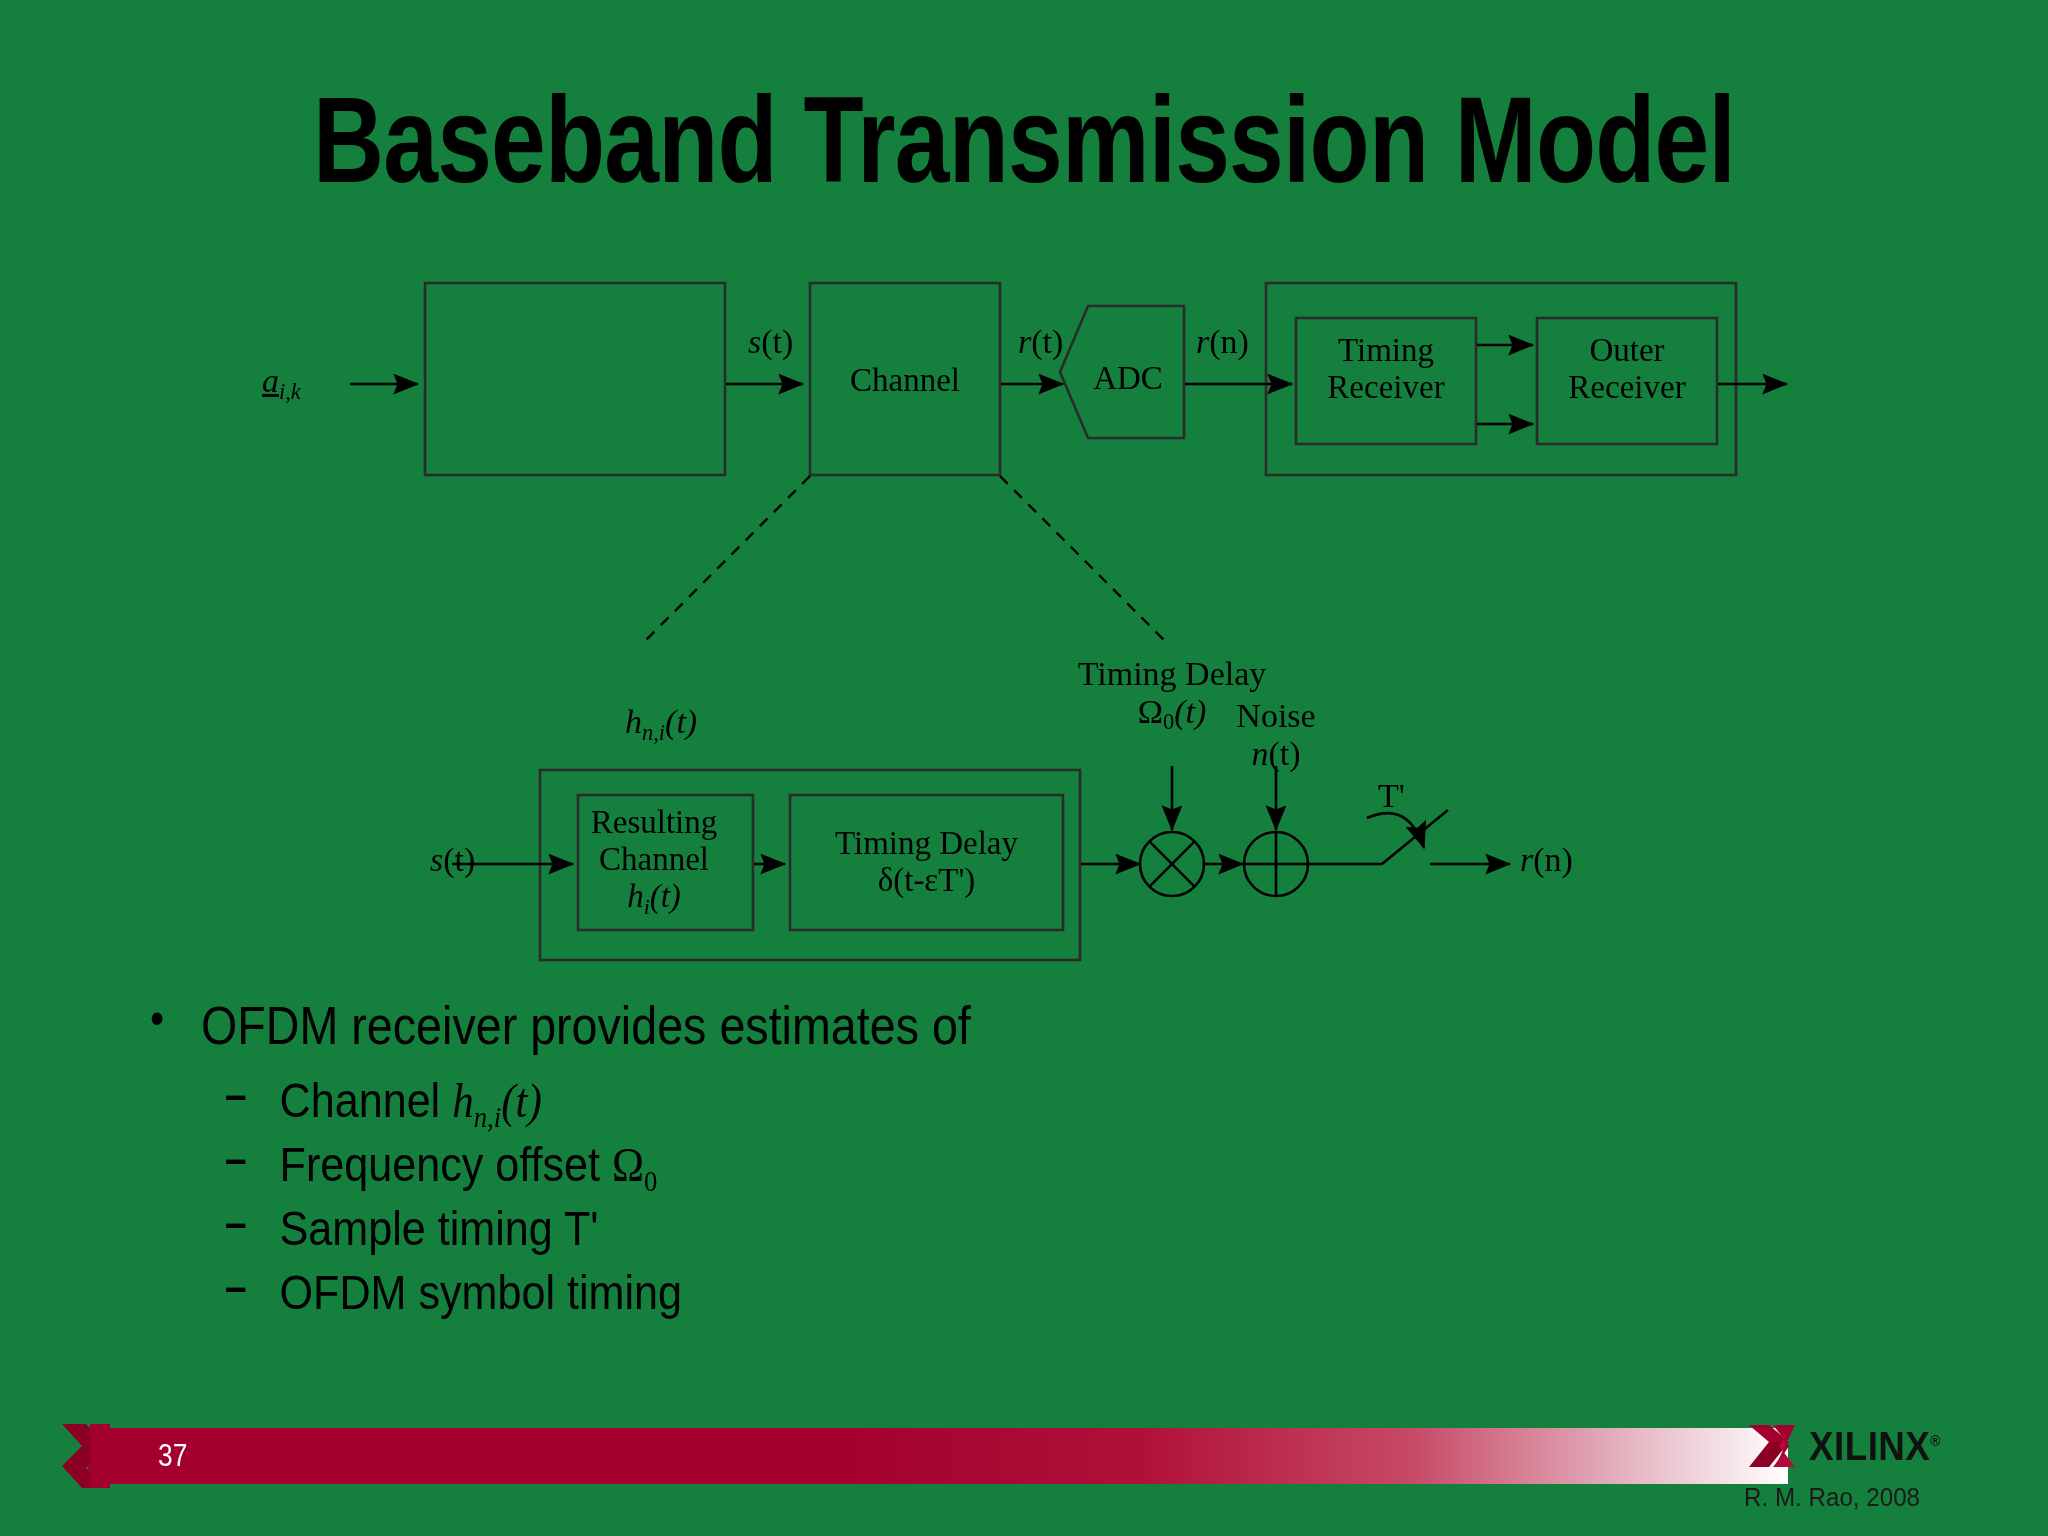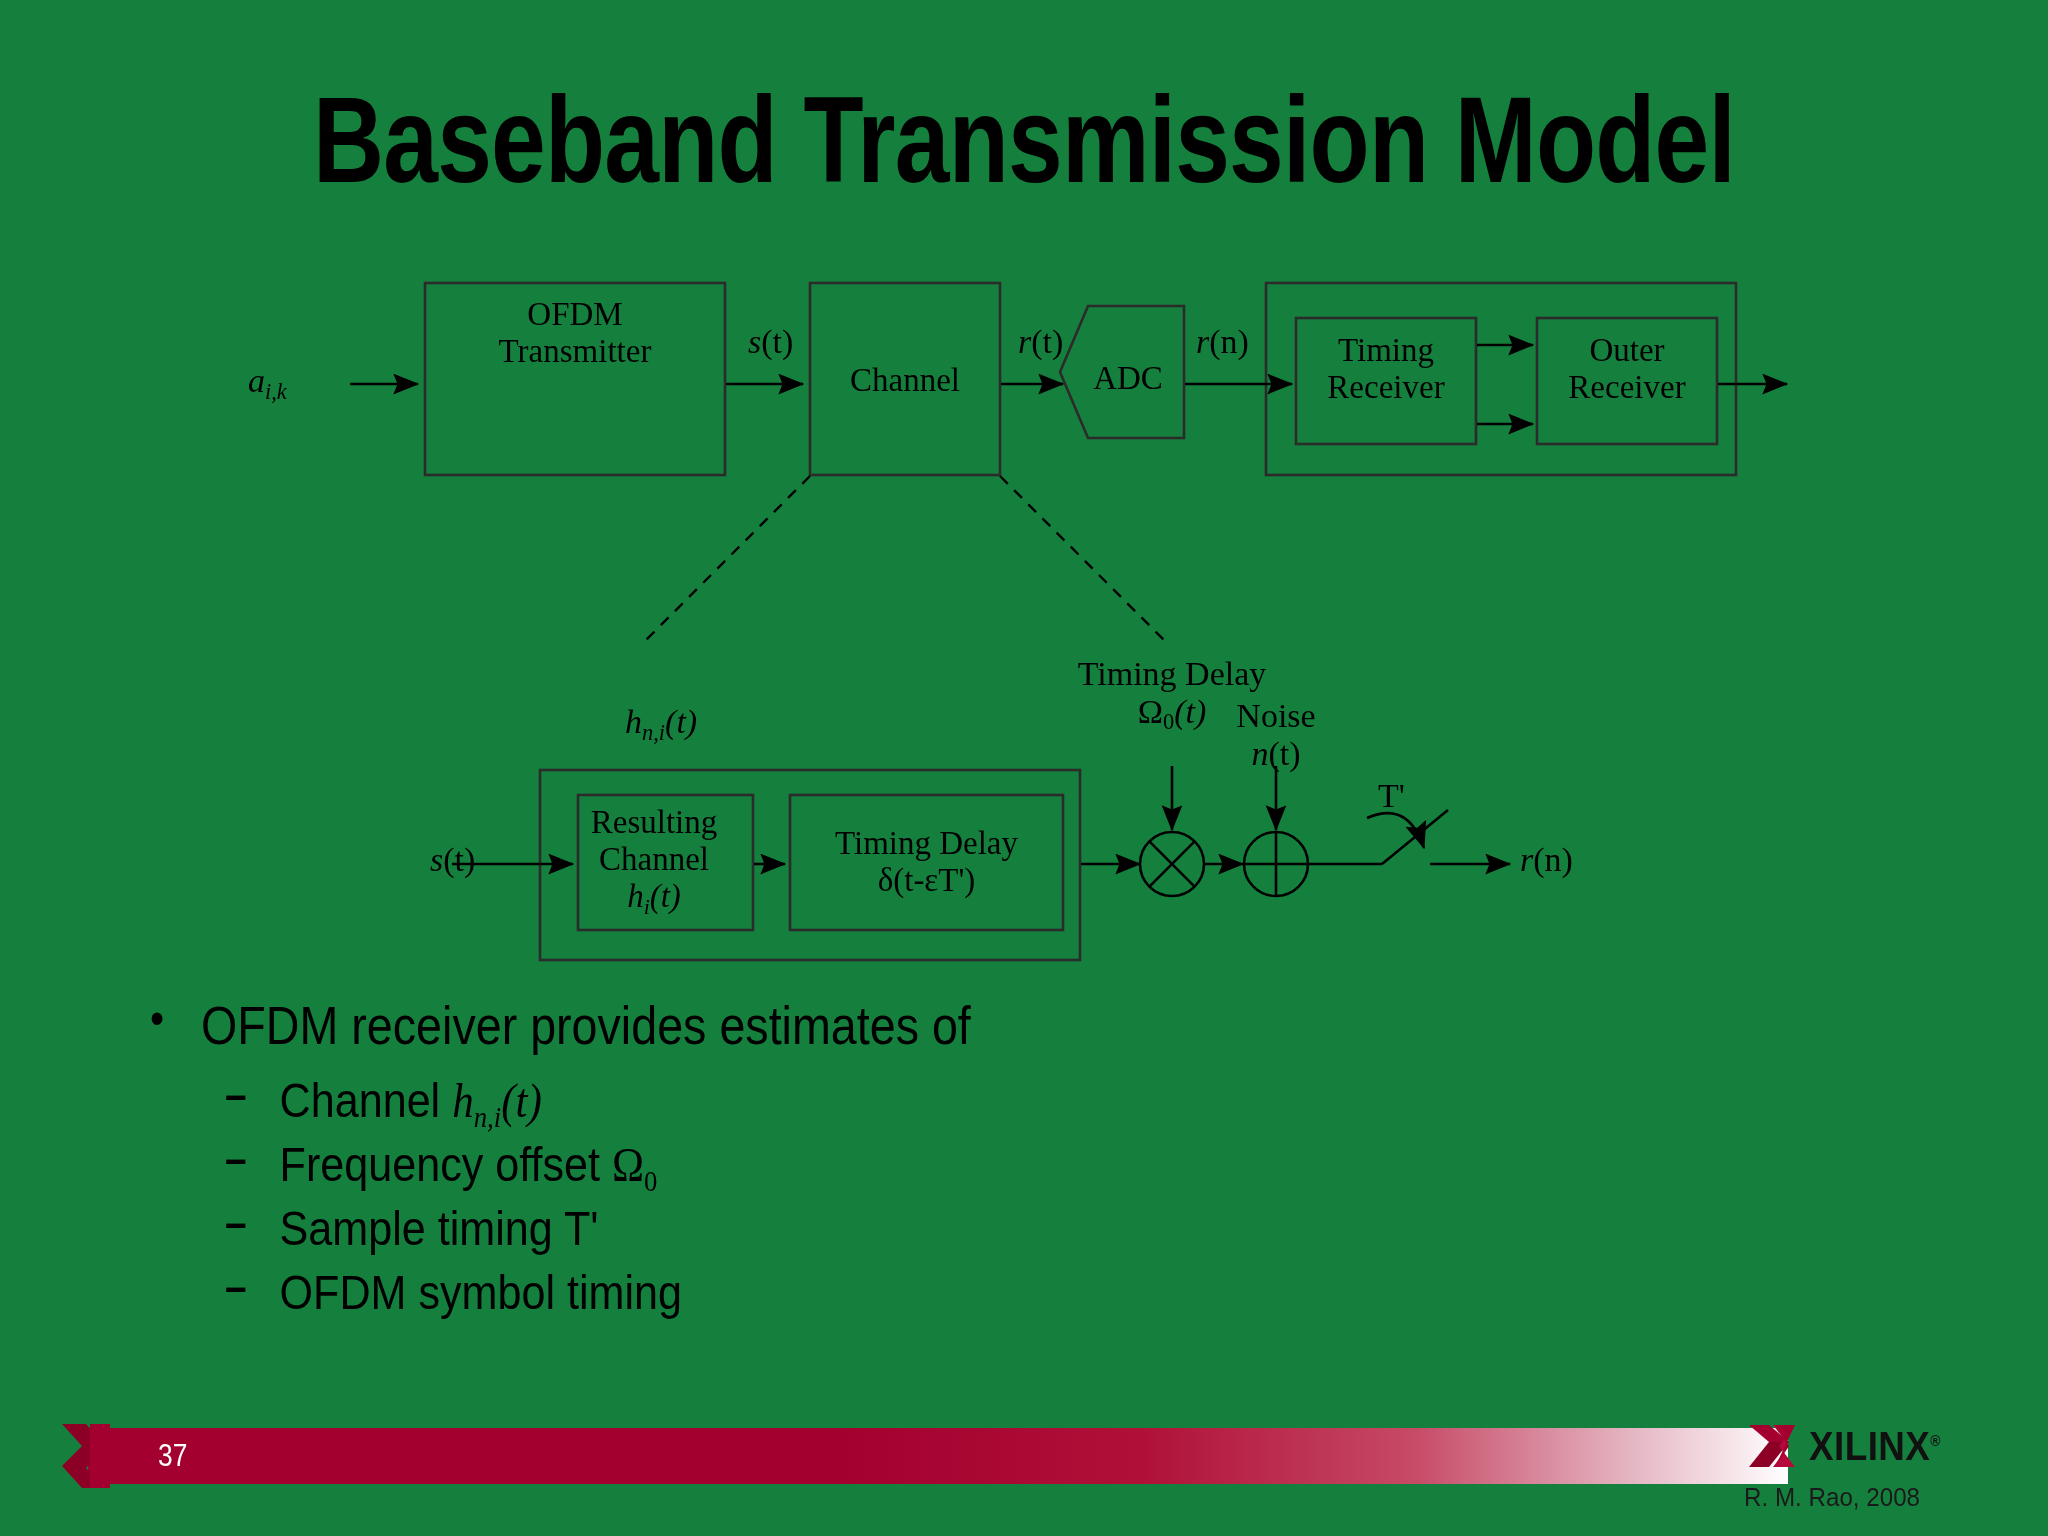--- a/index.html
+++ b/index.html
@@ -146,23 +146,22 @@
       <line x1="1276" y1="832" x2="1276" y2="896"></line>
     </g>
 
     <g stroke="#000" stroke-width="2.6" fill="none">
       <line x1="1382" y1="864" x2="1448" y2="810"></line>
       <path d="M1367,818 Q1408,800 1424,848" marker-end="url(#ahs)"></path>
       <line x1="1430" y1="864" x2="1510" y2="864" marker-end="url(#ah)"></line>
     </g>
   </svg>
 
-  <div class="lbl it sigtxt" style="left:248px;top:362px;"><span>a</span><span class="sub">i,k</span></div>
-
-  <div class="lbl c boxtxt" style="left:425px;top:296px;width:300px;"><span>OFDM</span><br><span>Transmitter</span></div>
+  <div class="lbl it sigtxt" style="left:262px;top:362px;text-decoration:underline;"><span>a</span><span class="sub">i,k</span></div>
+
 
   <div class="lbl c boxtxt" style="left:810px;top:362px;width:190px;"><span>Channel</span></div>
 
   <div class="lbl c boxtxt" style="left:1072px;top:360px;width:112px;"><span>ADC</span></div>
 
   <div class="lbl c boxtxt" style="left:1296px;top:332px;width:180px;"><span>Timing</span><br><span>Receiver</span></div>
 
   <div class="lbl c boxtxt" style="left:1537px;top:332px;width:180px;"><span>Outer</span><br><span>Receiver</span></div>
 
   <div class="lbl sigtxt" style="left:748px;top:323px;"><span class="lbl it" style="position:static;">s</span><span>(t)</span></div>

